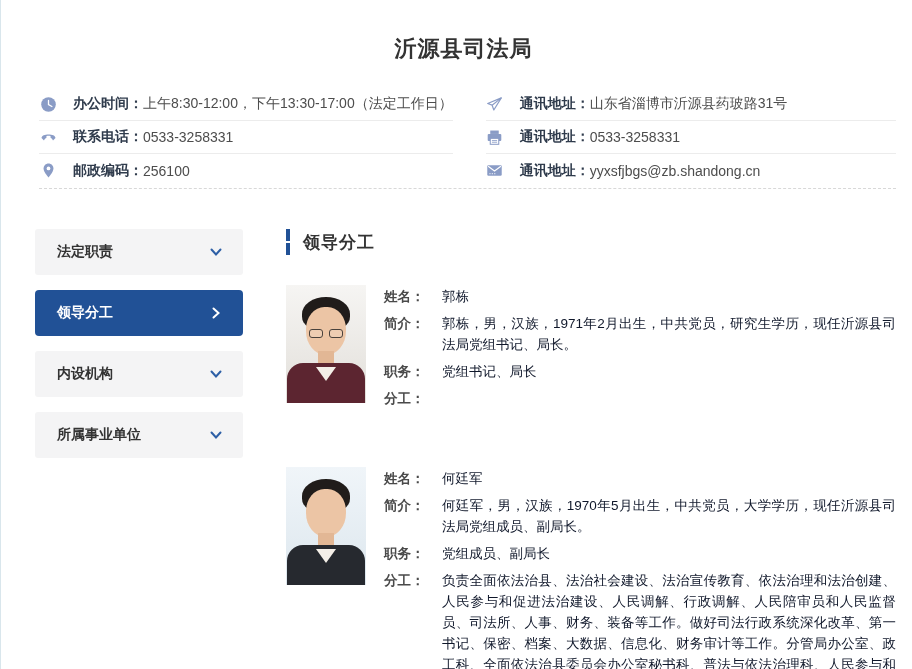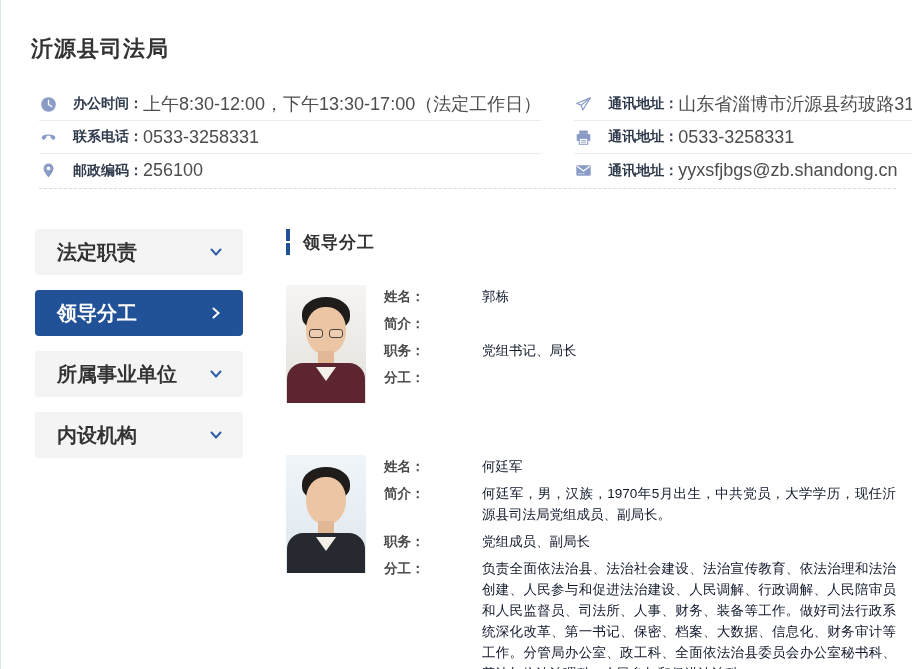--- a/index.html
+++ b/index.html
@@ -13,20 +13,21 @@
   }
   .page { padding: 0 16px 0 30px; }
 
   
   .page-title {
     padding-top: 34px;
     font-size: 22px;
     font-weight: bold;
     color: #333;
     letter-spacing: 1px;
+    text-align: center;
   }
 
   
   .contact {
     margin-top: 24px;
     margin-left: 8px;
     display: grid;
     grid-template-columns: 1fr 1fr;
     column-gap: 33px;
     border-bottom: 1px dashed #d8d8d8;
@@ -40,36 +41,36 @@
   }
   .c-row.last { border-bottom: none; }
   .c-icon {
     width: 18px; height: 18px;
     margin-right: 16px;
     flex-shrink: 0;
     display: flex; align-items: center; justify-content: center;
   }
   .c-icon svg { width: 17px; height: 17px; }
   .c-label { font-weight: bold; font-size: 14px; color: #2f3b4c; white-space: nowrap; }
-  .c-value { font-size: 18px; color: #4d4d4d; white-space: nowrap; }
+  .c-value { font-size: 14px; color: #4d4d4d; white-space: nowrap; }
 
   
   .content { display: flex; margin-top: 40px; }
 
   .sidebar { width: 208px; margin-left: 4px; flex-shrink: 0; }
   .side-item {
     height: 46px;
     background: #f4f4f5;
     border-radius: 3px;
     margin-bottom: 15px;
     display: flex;
     align-items: center;
     justify-content: space-between;
     padding: 0 20px 0 22px;
-    font-size: 20px;
+    font-size: 14px;
     font-weight: bold;
     color: #333;
     cursor: pointer;
   }
   .side-item .chev { display: flex; }
   .side-item .chev svg { width: 14px; height: 14px; stroke: #2d5fa6; }
   .side-item .chev-right { display: none; }
   .side-item.active { background: #215196; color: #fff; border-radius: 4px; }
   .side-item.active .chev svg { stroke: #ffffff; }
   .side-item.active .chev-right { display: flex; }
@@ -123,21 +124,21 @@
   .photo1 .body { background: #5c2530; }
   .photo2 .body { background: #26292f; }
   .photo .collar {
     position: absolute; bottom: 22px; left: 50%; transform: translateX(-50%);
     width: 0; height: 0;
     border-left: 10px solid transparent; border-right: 10px solid transparent;
     border-top: 14px solid #f4efe8;
   }
 
   .detail { margin-left: 18px; flex: 1; padding-top: 1px; }
-  .d-row { display: flex; margin-bottom: 6px; font-size: 13.5px; line-height: 21px; gap: 40px; }
+  .d-row { display: flex; margin-bottom: 6px; font-size: 13.5px; line-height: 21px; }
   .d-label { font-weight: bold; color: #4a4a4a; width: 58px; flex-shrink: 0; }
   .d-value { flex: 1; color: #0f172a; text-align: justify; }
 </style>
 </head>
 <body>
 
 <div class="page">
 
   <h1 class="page-title">沂源县司法局</h1>
 
@@ -225,30 +226,30 @@
       <div class="side-item active">
         <span>领导分工</span>
 
         <span class="chev chev-right">
             <svg viewBox="0 0 14 14" fill="none" stroke-width="2" stroke-linecap="round">
               <polyline points="4.5,2.5 9.5,7 4.5,11.5"></polyline>
             </svg>
           </span>
       </div>
       <div class="side-item">
-        <span>所属事业单位</span>
+        <span>内设机构</span>
         <span class="chev chev-down">
             <svg viewBox="0 0 14 14" fill="none" stroke-width="2" stroke-linecap="round">
               <polyline points="2.5,4.5 7,9.5 11.5,4.5"></polyline>
             </svg>
           </span>
 
       </div>
       <div class="side-item">
-        <span>内设机构</span>
+        <span>所属事业单位</span>
         <span class="chev chev-down">
             <svg viewBox="0 0 14 14" fill="none" stroke-width="2" stroke-linecap="round">
               <polyline points="2.5,4.5 7,9.5 11.5,4.5"></polyline>
             </svg>
           </span>
 
       </div>
     </div>
 
     <div class="main">
@@ -273,20 +274,21 @@
             <div class="body"></div>
             <div class="collar"></div>
         </div>
         <div class="detail">
           <div class="d-row">
             <span class="d-label">姓名：</span>
             <span class="d-value">郭栋</span>
           </div>
           <div class="d-row">
             <span class="d-label">简介：</span>
+            <span class="d-value">郭栋，男，汉族，1971年2月出生，中共党员，研究生学历，现任沂源县司法局党组书记、局长。</span>
           </div>
           <div class="d-row">
             <span class="d-label">职务：</span>
             <span class="d-value">党组书记、局长</span>
           </div>
           <div class="d-row">
             <span class="d-label">分工：</span>
           </div>
         </div>
       </div>

